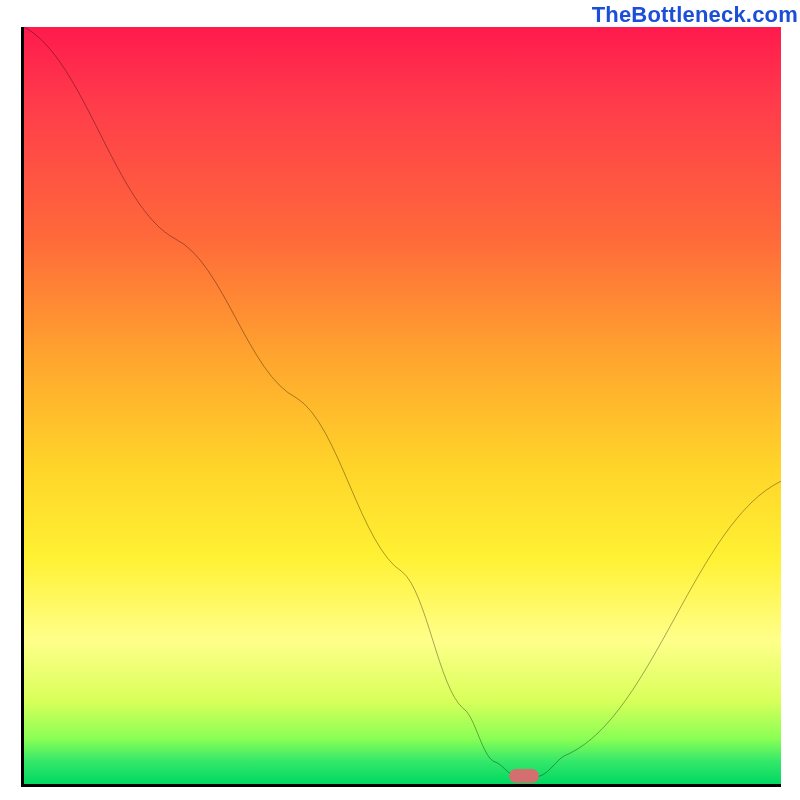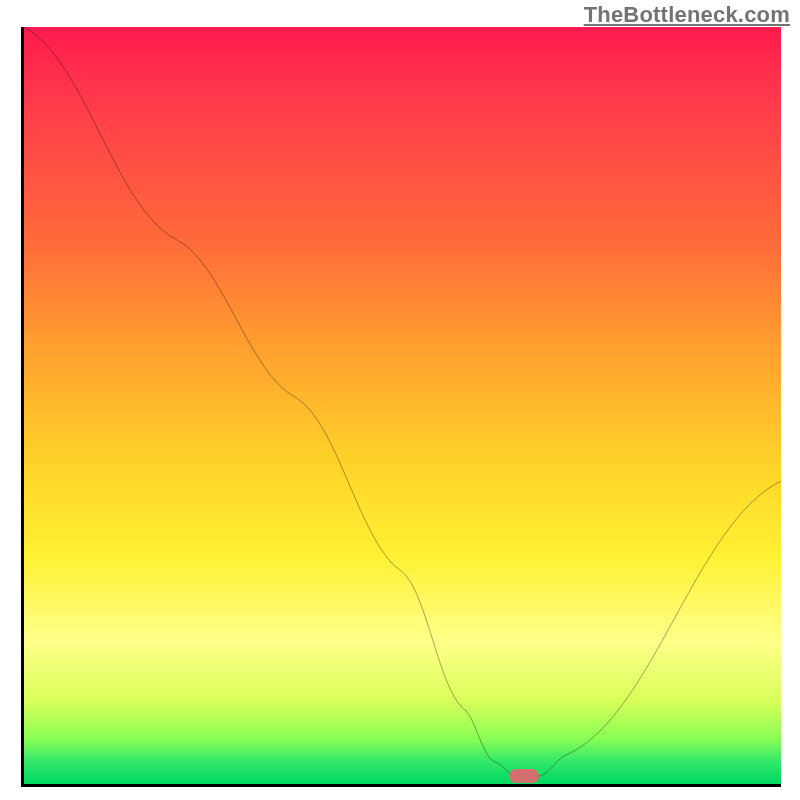--- a/index.html
+++ b/index.html
@@ -11,26 +11,25 @@
     font-family: Arial, Helvetica, sans-serif;
   }
   .chart-wrap {
     position: relative;
     width: 800px;
     height: 800px;
   }
   .watermark {
     position: absolute;
     top: 2px;
-    right: 10px;
+    right: 2px;
     font-size: 22px;
     font-weight: 600;
-    color: #737373;
+    color: #1d4ed8;
     letter-spacing: 0.2px;
-    text-decoration: underline;
   }
   .plot-area {
     position: absolute;
     left: 21px;
     top: 27px;
     width: 760px;
     height: 760px;
     border-left: 3px solid #000;
     border-bottom: 3px solid #000;
     box-sizing: border-box;

